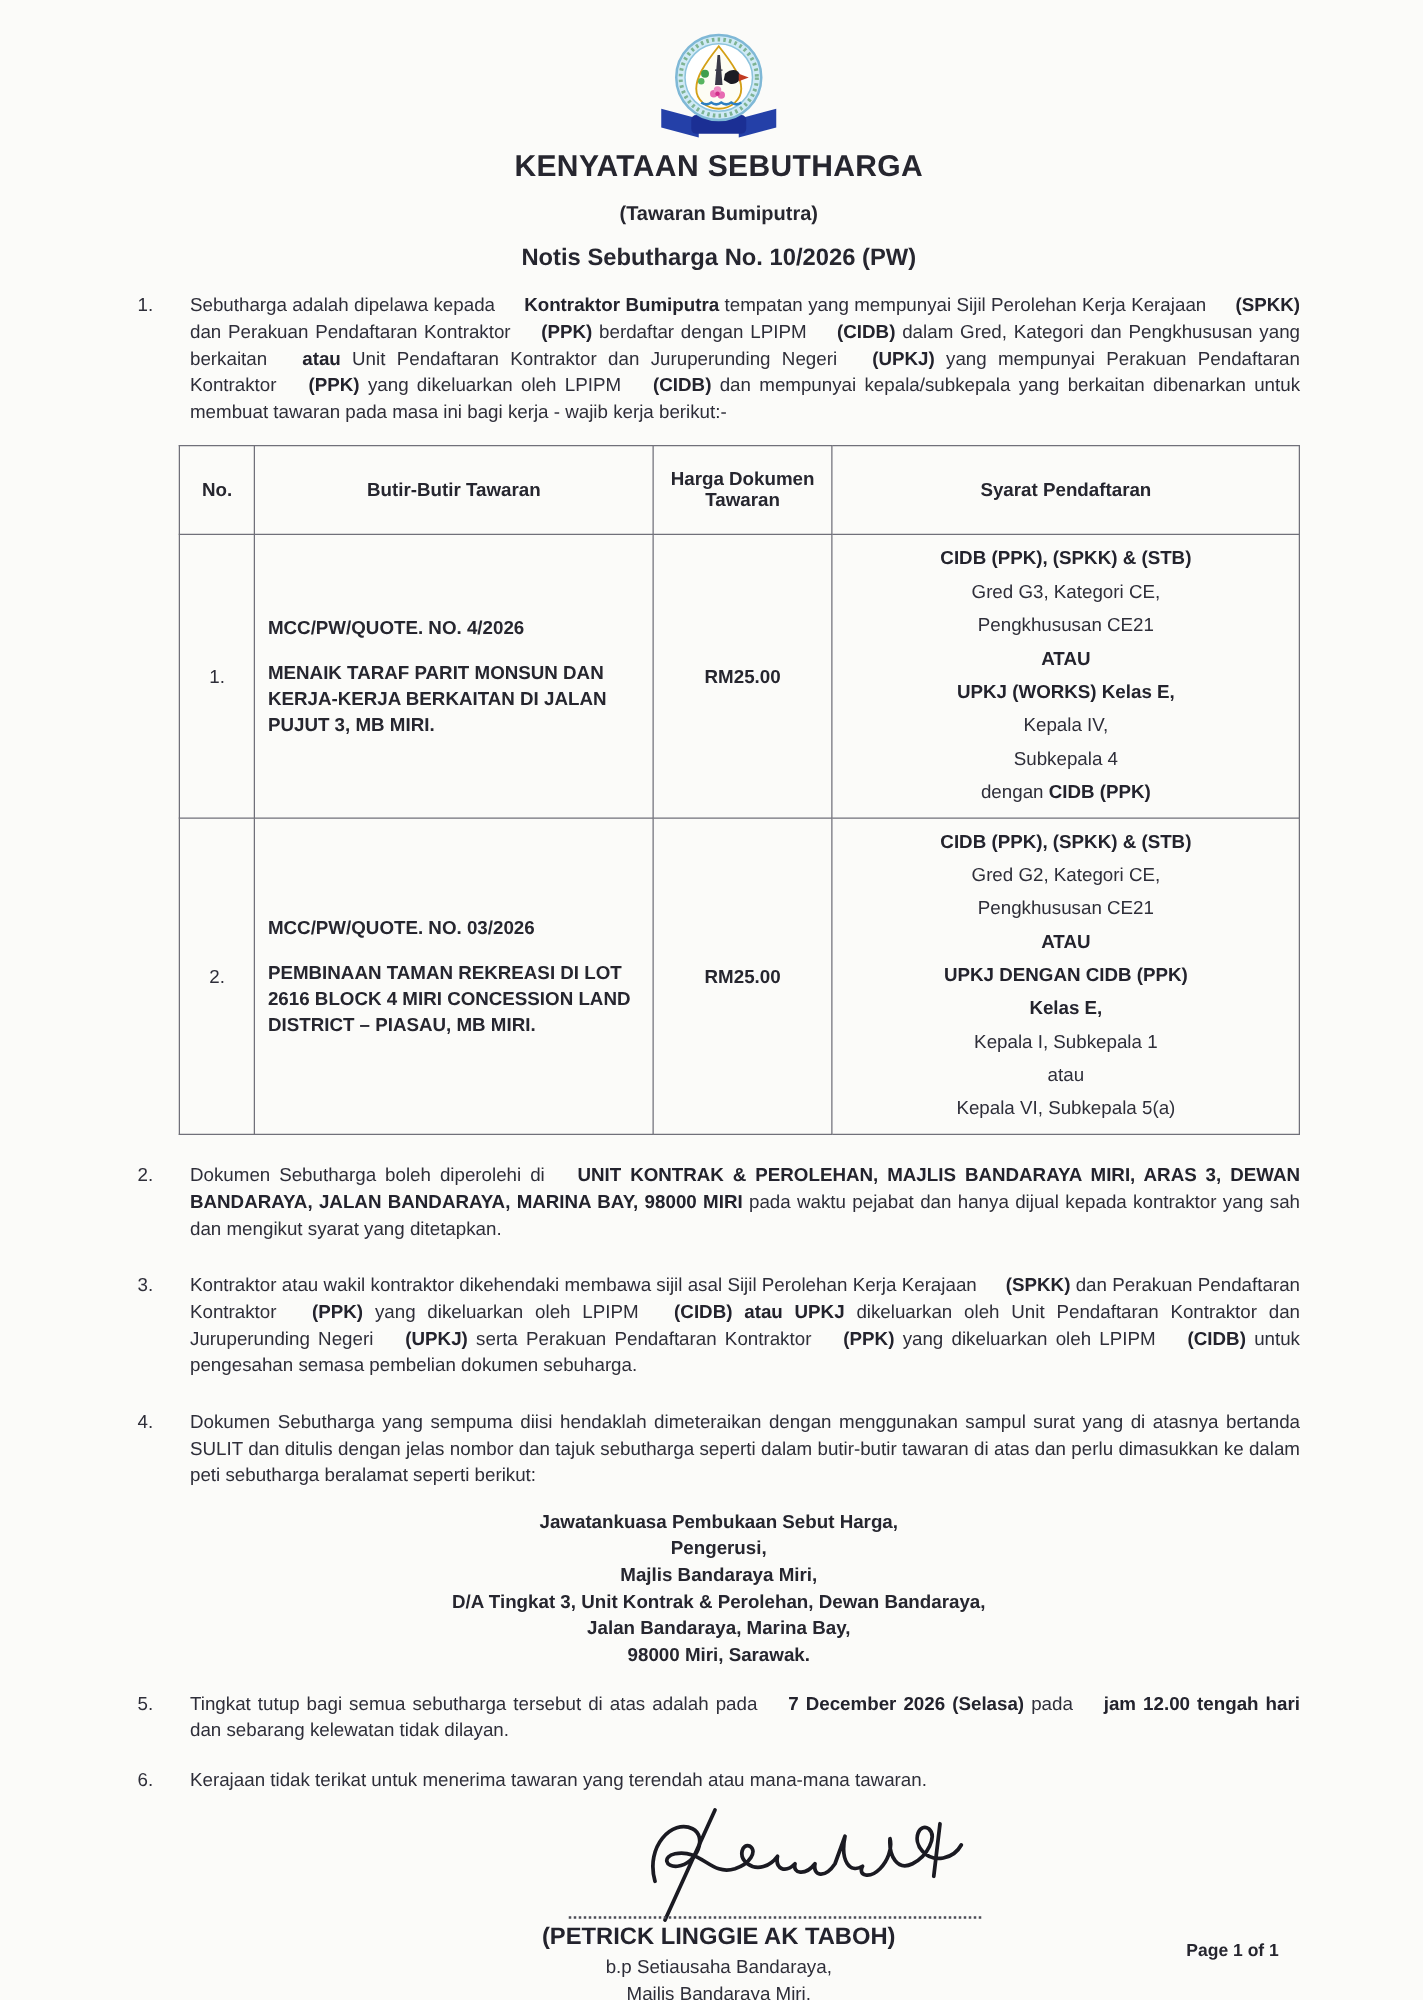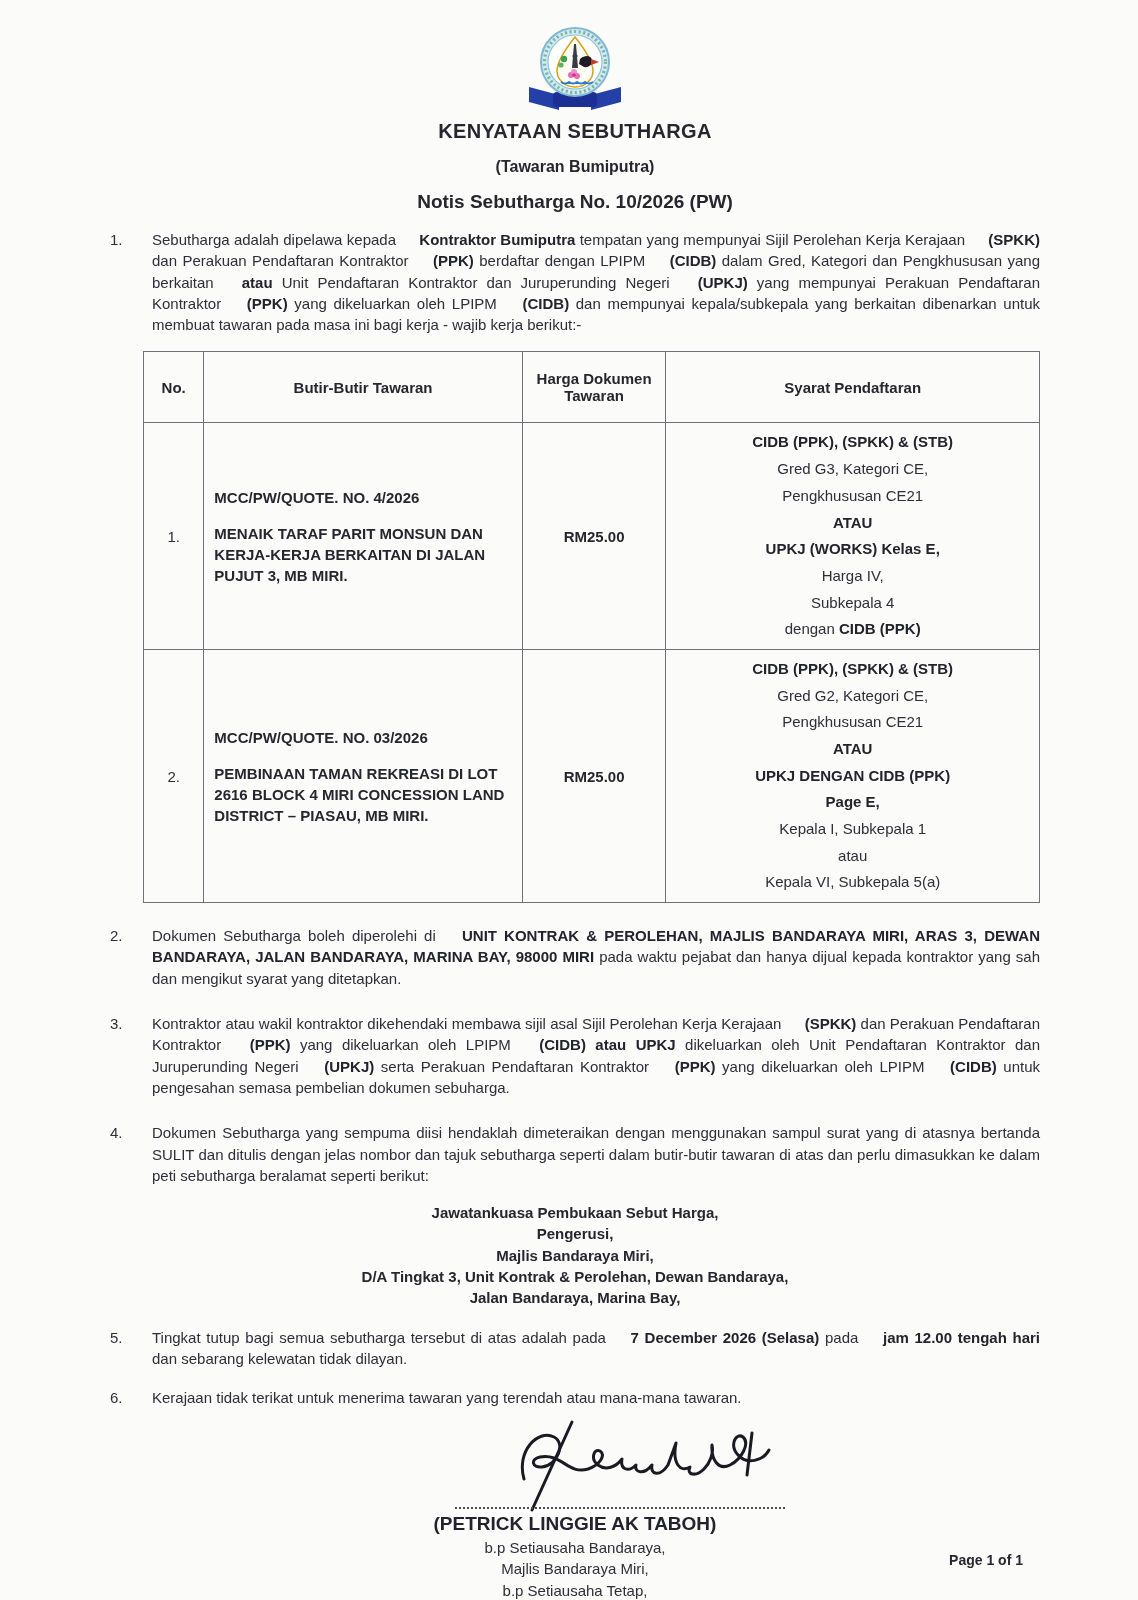--- a/index.html
+++ b/index.html
@@ -13,21 +13,21 @@
   .page{
     position:relative;
     width:1138px;height:1600px;
     padding:26px 98px 0 110px;
     box-sizing:border-box;
     overflow:hidden;
   }
   
   .header{ text-align:center; }
   .crest{ display:block; margin:0 auto 2px auto; }
-  .title{ font-size:20px; font-weight:bold; letter-spacing:.3px; color:#26262f; margin:2px 0 1px 0;}
+  .title{ font-size:24px; font-weight:bold; letter-spacing:.3px; color:#26262f; margin:2px 0 1px 0;}
   .subtitle{ font-size:16px; font-weight:bold; color:#26262f; margin:15px 0;}
   .notice-no{ font-size:19px; font-weight:bold; color:#26262f; margin:1px 0 0 0;}
   
   .clause{ display:flex; margin-top:16px; font-size:15px; line-height:1.42; }
   .clause .num{ flex:0 0 42px; }
   .clause .ptext{ flex:1; text-align:justify; }
   .clause b{ color:#23232d;padding-left:19px; }
   
   .tbl{
     border-collapse:collapse;
@@ -126,39 +126,39 @@
             <div class="bound-line">MCC/PW/QUOTE. NO. 4/2026</div>
             <div class="bound-line">MENAIK TARAF PARIT MONSUN DAN KERJA-KERJA BERKAITAN DI JALAN PUJUT 3, MB MIRI.</div>
           </td>
         <td class="cell-harga">RM25.00</td>
         <td class="cell-syarat">
             <div class="bound-line"><b>CIDB (PPK), (SPKK) &amp; (STB)</b></div>
             <div class="bound-line"><span>Gred G3, Kategori CE,</span></div>
             <div class="bound-line"><span>Pengkhususan CE21</span></div>
             <div class="bound-line"><b>ATAU</b></div>
             <div class="bound-line"><b>UPKJ (WORKS) Kelas E,</b></div>
-            <div class="bound-line"><span>Harga IV,</span></div>
+            <div class="bound-line"><span>Kepala IV,</span></div>
             <div class="bound-line"><span>Subkepala 4</span></div>
             <div class="bound-line"><span>dengan </span><b>CIDB (PPK)</b></div>
           </td>
       </tr>
       <tr class="row-2">
         <td class="cell-no">2.</td>
         <td class="cell-butir">
             <div class="bound-line">MCC/PW/QUOTE. NO. 03/2026</div>
             <div class="bound-line">PEMBINAAN TAMAN REKREASI DI LOT 2616 BLOCK 4 MIRI CONCESSION LAND DISTRICT – PIASAU, MB MIRI.</div>
           </td>
         <td class="cell-harga">RM25.00</td>
         <td class="cell-syarat">
             <div class="bound-line"><b>CIDB (PPK), (SPKK) &amp; (STB)</b></div>
             <div class="bound-line"><span>Gred G2, Kategori CE,</span></div>
             <div class="bound-line"><span>Pengkhususan CE21</span></div>
             <div class="bound-line"><b>ATAU</b></div>
             <div class="bound-line"><b>UPKJ DENGAN CIDB (PPK)</b></div>
-            <div class="bound-line"><b>Page E,</b></div>
+            <div class="bound-line"><b>Kelas E,</b></div>
             <div class="bound-line"><span>Kepala I, Subkepala 1</span></div>
             <div class="bound-line"><span>atau</span></div>
             <div class="bound-line"><span>Kepala VI, Subkepala 5(a)</span></div>
           </td>
       </tr>
     </tbody>
   </table>
 
   <div class="clause" style="margin-top:22px;">
     <div class="num">2.</div>
@@ -174,20 +174,21 @@
     <div class="num">4.</div>
     <div class="ptext"><span>Dokumen Sebutharga yang sempuma diisi hendaklah dimeteraikan dengan menggunakan sampul surat yang di atasnya bertanda SULIT dan ditulis dengan jelas nombor dan tajuk sebutharga seperti dalam butir-butir tawaran di atas dan perlu dimasukkan ke dalam peti sebutharga beralamat seperti berikut:</span></div>
   </div>
 
   <div class="address">
       <div class="bound-line">Jawatankuasa Pembukaan Sebut Harga,</div>
       <div class="bound-line">Pengerusi,</div>
       <div class="bound-line">Majlis Bandaraya Miri,</div>
       <div class="bound-line">D/A Tingkat 3, Unit Kontrak &amp; Perolehan, Dewan Bandaraya,</div>
       <div class="bound-line">Jalan Bandaraya, Marina Bay,</div>
+      <div class="bound-line">98000 Miri, Sarawak.</div>
     </div>
 
   <div class="clause" style="margin-top:18px;">
     <div class="num">5.</div>
     <div class="ptext"><span>Tingkat tutup bagi semua sebutharga tersebut di atas adalah pada </span><b>7 December 2026 (Selasa)</b><span> pada </span><b>jam 12.00 tengah hari</b><span> dan sebarang kelewatan tidak dilayan.</span></div>
   </div>
 
   <div class="clause" style="margin-top:18px;">
     <div class="num">6.</div>
     <div class="ptext"><span>Kerajaan tidak terikat untuk menerima tawaran yang terendah atau mana-mana tawaran.</span></div>

